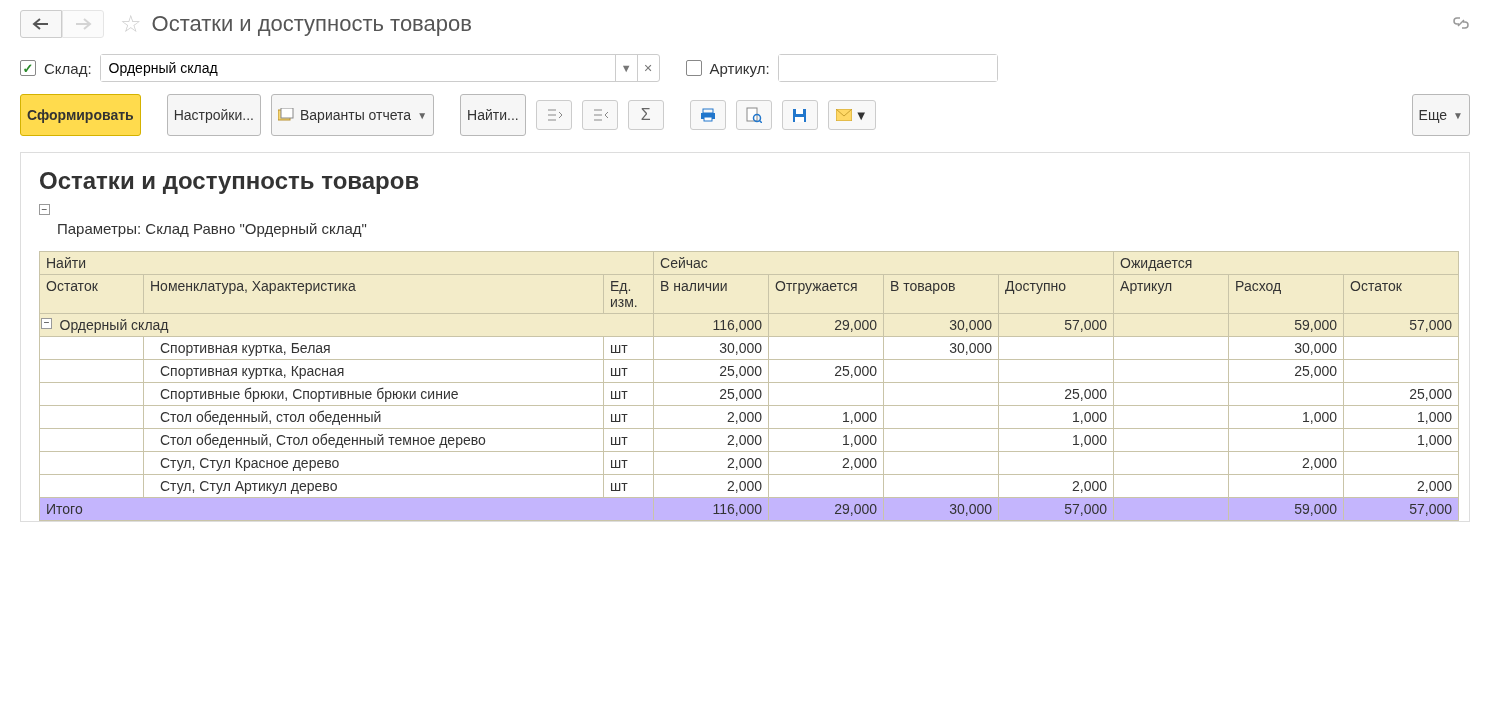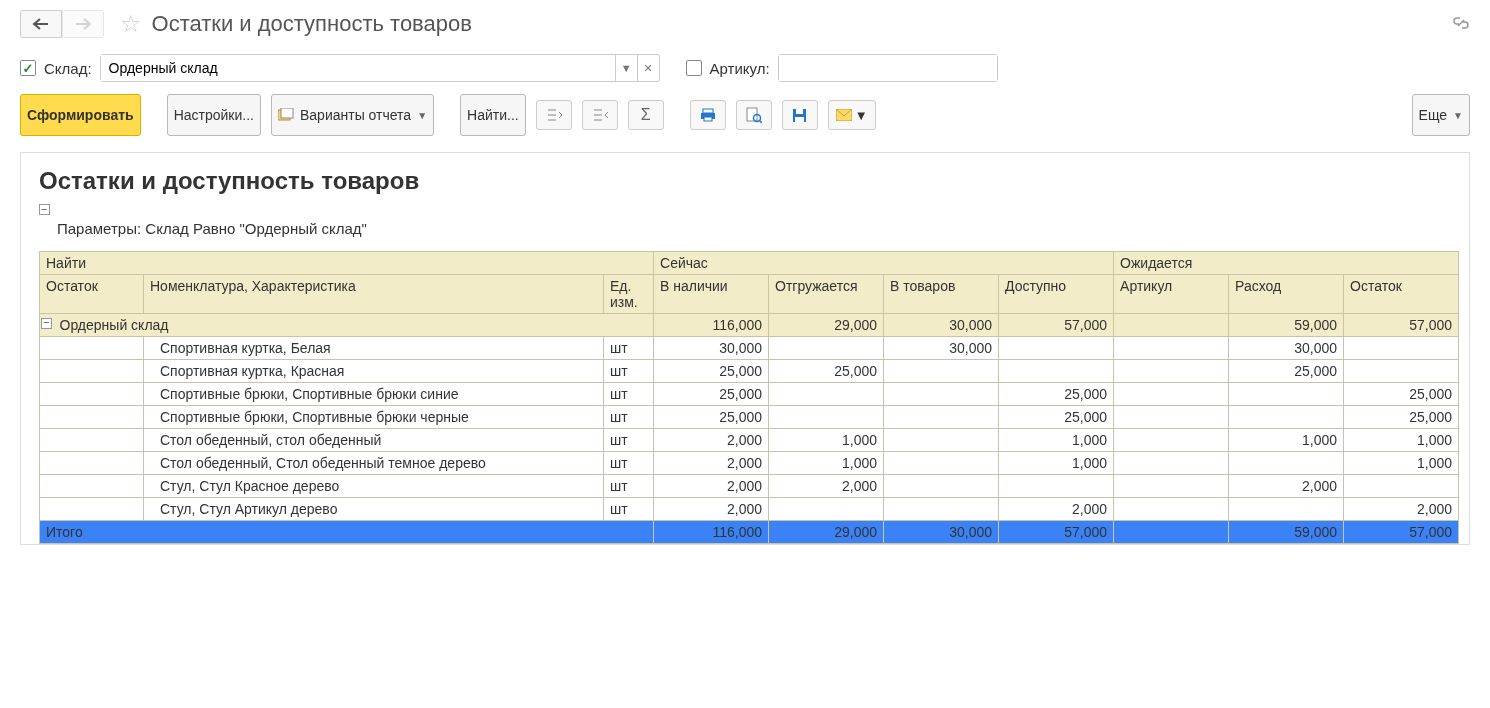--- a/index.html
+++ b/index.html
@@ -33,21 +33,21 @@
 .report-title { font-size:24px; font-weight:bold; margin-bottom:6px; }
 .tree-toggle { width:11px; height:11px; border:1px solid #999; display:inline-flex; align-items:center; justify-content:center; font-size:10px; line-height:1; background:#fff; vertical-align:middle; }
 .params { font-size:15px; margin:4px 0 14px 18px; }
 .params .plabel { }
 
 .grid { border-collapse: collapse; width:100%; table-layout:fixed; }
 .grid th, .grid td { border:1px solid #c9c4a8; padding:3px 6px; font-size:14px; text-align:left; background:#fff; vertical-align:top; }
 .grid th { background:#f3ecc9; font-weight:normal; }
 .grid .num { text-align:right; }
 .grid .group-row td { background:#f3ecc9; }
-.grid .total-row td { background:#3b82f6; font-weight:normal; }
+.grid .total-row td { background:#c4b5fd; font-weight:normal; }
 .grid .tree-cell { width:14px; padding:0 1px; text-align:center; border-right:none; }
 .grid .tree-cell + td { border-left:none; }
 .col-art { width:90px; }
 .col-nom { width:460px; }
 .col-ed { width:50px; }
 .col-n { width:115px; }
 
 svg { display:block; }
 </style>
 </head>
@@ -248,33 +248,20 @@
             <td class="num"></td>
             <td class="num"></td>
             <td class="num">25,000</td>
             <td class="num"></td>
             <td class="num"></td>
             <td class="num">25,000</td>
           </tr>
           <tr>
             <td class="tree-cell"></td>
             <td></td>
-            <td style="padding-left:16px">Спортивные брюки, Спортивные брюки черные</td>
-            <td>шт</td>
-            <td class="num">25,000</td>
-            <td class="num"></td>
-            <td class="num"></td>
-            <td class="num">25,000</td>
-            <td class="num"></td>
-            <td class="num"></td>
-            <td class="num">25,000</td>
-          </tr>
-          <tr>
-            <td class="tree-cell"></td>
-            <td></td>
             <td style="padding-left:16px">Стол обеденный, стол обеденный</td>
             <td>шт</td>
             <td class="num">2,000</td>
             <td class="num">1,000</td>
             <td class="num"></td>
             <td class="num">1,000</td>
             <td class="num"></td>
             <td class="num">1,000</td>
             <td class="num">1,000</td>
           </tr>

